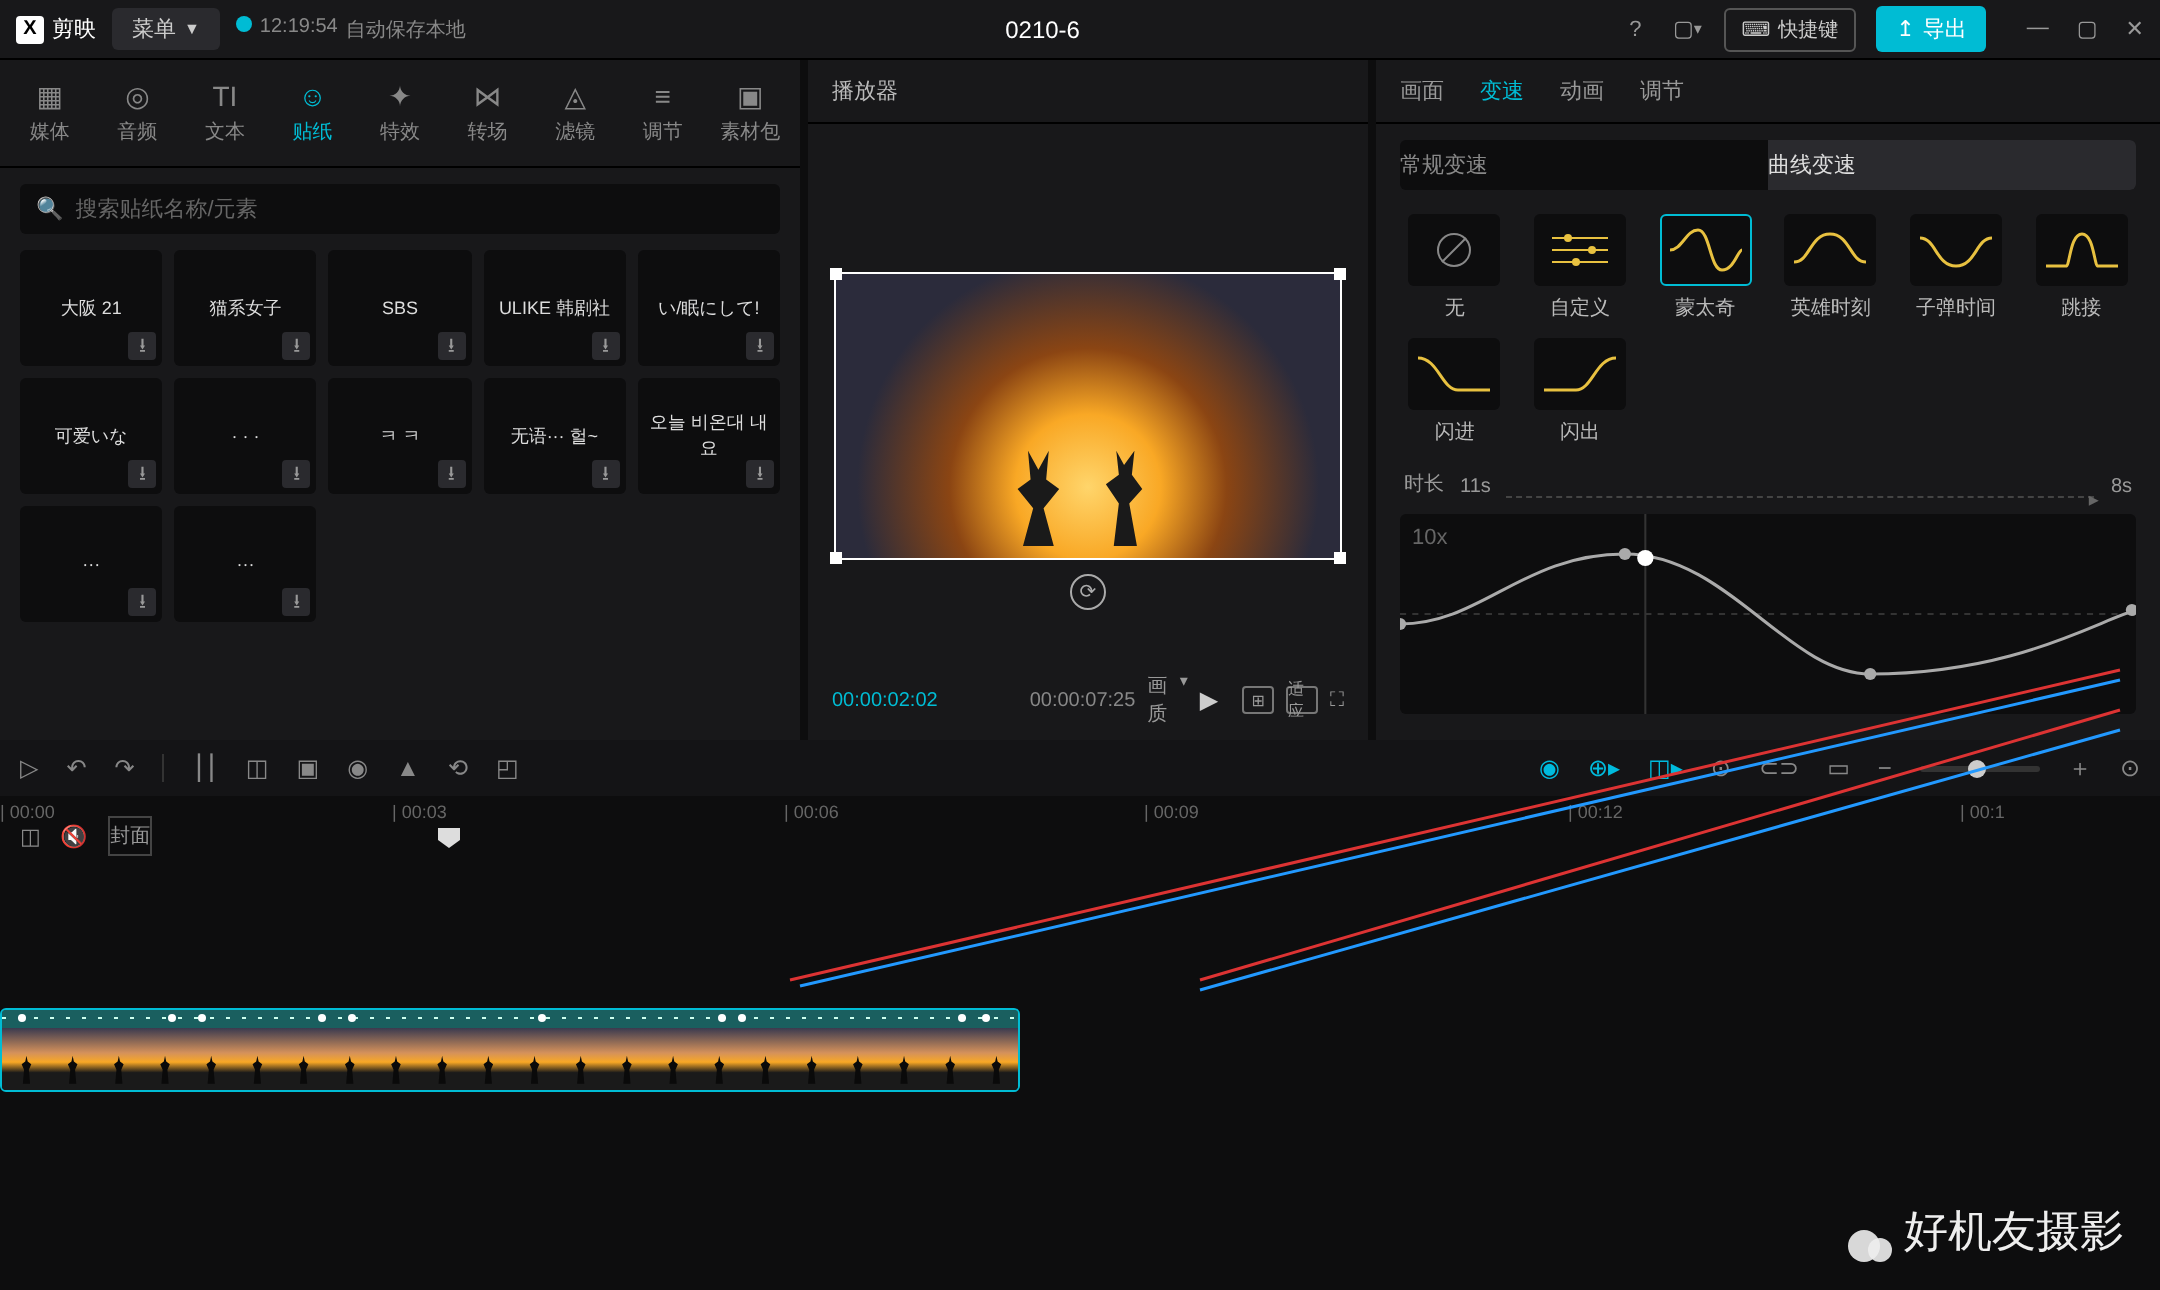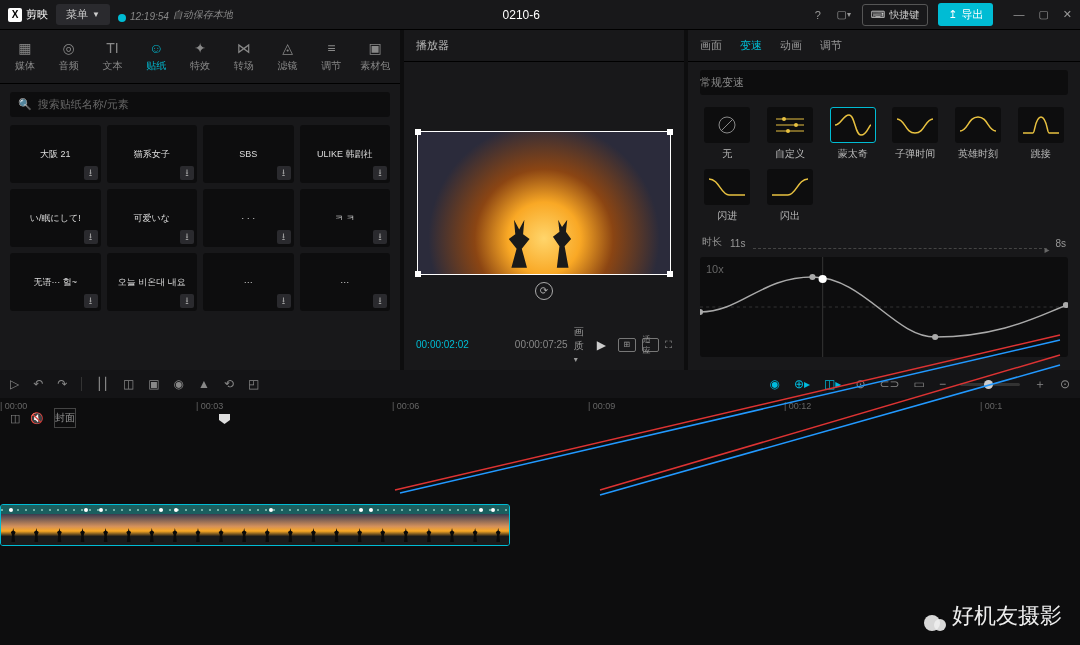--- a/index.html
+++ b/index.html
@@ -3,21 +3,21 @@
 <meta charset="utf-8">
 <style>
 * { margin:0; padding:0; box-sizing:border-box; font-family:"Microsoft YaHei",Arial,sans-serif; }
 body { background:#0d0d0e; color:#ccc; font-size:11px; width:1080px; height:645px; overflow:hidden; position:relative; }
 
 
 .topbar { height:30px; background:#18181a; display:flex; align-items:center; padding:0 8px; gap:8px; border-bottom:1px solid #000; }
 .logo { display:flex; align-items:center; gap:4px; color:#fff; font-size:11px; }
 .logo-icon { width:14px; height:14px; background:#fff; border-radius:2px; display:flex; align-items:center; justify-content:center; color:#000; font-size:10px; font-weight:bold; }
 .menu-btn { background:#2a2a2e; border:none; color:#ccc; padding:3px 10px; border-radius:3px; font-size:11px; display:flex; align-items:center; gap:4px; }
-.save-status { color:#888; font-size:10px; display:flex; align-items:flex-end; gap:4px;font-style:italic; }
+.save-status { color:#888; font-size:10px; display:flex; align-items:flex-start; gap:4px; }
 .save-dot { width:8px; height:8px; background:#00bcd4; border-radius:50%; }
 .title { flex:1; text-align:center; color:#fff; font-size:12px; }
 .top-actions { display:flex; align-items:center; gap:10px; }
 .top-icon { width:16px; height:16px; color:#999; display:flex; align-items:center; justify-content:center; }
 .shortcut-btn { border:1px solid #555; background:transparent; color:#ccc; padding:3px 8px; border-radius:3px; font-size:10px; display:flex; gap:4px; align-items:center; }
 .export-btn { background:#00bcd4; color:#fff; border:none; padding:4px 10px; border-radius:3px; font-size:11px; display:flex; gap:4px; align-items:center; }
 .win-controls { display:flex; gap:14px; margin-left:10px; color:#999; }
 
 
 .main { display:flex; height:340px; }
@@ -28,42 +28,42 @@
 .asset-tab { flex:1; display:flex; flex-direction:column; align-items:center; gap:3px; padding:4px 0; color:#888; font-size:10px; }
 .asset-tab.active { color:#00bcd4; }
 .asset-tab-icon { font-size:14px; height:16px; display:flex; align-items:center; }
 .left-body { flex:1; display:flex; overflow:hidden; }
 .cat-list { width:72px; background:#18181a; padding:6px 0; overflow-y:auto; }
 .cat-item { padding:7px 12px; color:#999; font-size:11px; }
 .cat-item.active { color:#00bcd4; }
 .left-content { flex:1; display:flex; flex-direction:column; }
 .search-box { margin:8px 10px; background:#0d0d0e; border-radius:3px; padding:5px 8px; display:flex; align-items:center; gap:6px; color:#666; font-size:11px; }
 .grid-area { flex:1; padding:0 10px; overflow-y:auto; }
-.sticker-grid { display:grid; grid-template-columns:repeat(4,1fr); gap:6px; }
+.sticker-grid { display:grid; grid-template-columns:repeat(5,1fr); gap:6px; }
 .sticker-card { background:#0d0d0e; border-radius:3px; height:58px; position:relative; display:flex; align-items:center; justify-content:center; color:#ddd; font-size:9px; text-align:center; padding:4px; }
 .sticker-card .dl { position:absolute; right:3px; bottom:3px; width:14px; height:14px; background:#2a2a2e; border-radius:2px; color:#999; font-size:10px; display:flex; align-items:center; justify-content:center; }
 
 
 .center-panel { width:280px; background:#18181a; margin:0 4px; display:flex; flex-direction:column; }
 .center-header { padding:8px 12px; color:#bbb; font-size:11px; border-bottom:1px solid #000; }
 .preview-area { flex:1; display:flex; align-items:center; justify-content:center; padding:30px 12px 6px 12px; }
 .preview-frame { width:254px; height:144px; position:relative; border:1px solid #fff; }
 .preview-img { width:100%; height:100%; background:
   radial-gradient(circle at 50% 75%, #ffd56b 0%, #f9a825 22%, #8b4513 42%, #2b2b3b 70%) ,
   linear-gradient(to bottom, #3a3a4f 0%, #d4915b 40%, #f9a825 55%, #2b2b2b 70%); position:relative; }
 .silhouette { position:absolute; bottom:0; left:0; right:0; height:40%; }
 .silhouette::before { content:""; position:absolute; left:35%; bottom:10%; width:26px; height:48px; background:#1a1a1a; clip-path:polygon(20% 100%,40% 60%,10% 40%,35% 30%,30% 0,50% 20%,70% 0,65% 30%,90% 40%,60% 60%,80% 100%); }
 .silhouette::after { content:""; position:absolute; left:52%; bottom:10%; width:26px; height:48px; background:#1a1a1a; clip-path:polygon(30% 100%,40% 55%,15% 35%,40% 25%,35% 0,50% 15%,70% 0,65% 25%,85% 40%,60% 55%,75% 100%); }
 .handle { position:absolute; width:6px; height:6px; background:#fff; }
 .h-tl{top:-3px;left:-3px}.h-tr{top:-3px;right:-3px}.h-bl{bottom:-3px;left:-3px}.h-br{bottom:-3px;right:-3px}
 .refresh-circ { position:absolute; left:50%; bottom:-26px; transform:translateX(-50%); width:18px; height:18px; border:1px solid #aaa; border-radius:50%; display:flex; align-items:center; justify-content:center; color:#aaa; font-size:10px; }
 .center-footer { display:flex; align-items:center; padding:6px 12px; gap:6px; font-size:10px; }
 .time-cur { color:#00bcd4; }
 .time-tot { color:#888;padding-left:40px; }
-.ratio-sel { color:#999; display:flex; align-items:flex-start; gap:2px;flex-direction:column; }
+.ratio-sel { color:#999; display:flex; align-items:flex-start; gap:2px; }
 .play-btn { color:#ccc; font-size:12px; }
 .cf-spacer { flex:1; }
 .cf-icon { width:20px; height:14px; border:1px solid #777; border-radius:2px; color:#999; font-size:8px; display:flex; align-items:center; justify-content:center; }
 
 
 .right-panel { flex:1; background:#18181a; display:flex; flex-direction:column; }
 .prop-tabs { display:flex; padding:8px 12px; gap:18px; font-size:11px; border-bottom:1px solid #000; }
 .prop-tab { color:#999; }
 .prop-tab.active { color:#00bcd4; }
 .speed-mode { display:flex; margin:8px 12px; background:#0d0d0e; border-radius:3px; overflow:hidden; font-size:11px; }
@@ -280,20 +280,21 @@
 
   <div class="right-panel">
     <div class="prop-tabs" id="prop-tabs">
         <div class="prop-tab">画面</div>
         <div class="prop-tab active">变速</div>
         <div class="prop-tab">动画</div>
         <div class="prop-tab">调节</div>
       </div>
     <div class="speed-mode">
       <div>常规变速</div>
+      <div class="active">曲线变速</div>
     </div>
     <div class="curve-grid" id="curve-grid">
         <div class="curve-card">
           <div class="curve-box">
             <svg viewBox="0 0 40 28">
               <circle cx="20" cy="14" r="8" stroke="#888" fill="none"></circle>
               <line x1="14" y1="20" x2="26" y2="8" stroke="#888"></line>
             </svg>
           </div>
           <span class="curve-label">无</span>
@@ -315,32 +316,32 @@
           <div class="curve-box active">
             <svg viewBox="0 0 40 28">
               <path d="M2,14 C8,14 10,4 16,4 C22,4 22,24 28,24 C34,24 36,14 38,14" stroke="#e8c140" fill="none" stroke-width="1.5"></path>
             </svg>
           </div>
           <span class="curve-label">蒙太奇</span>
         </div>
         <div class="curve-card">
           <div class="curve-box">
             <svg viewBox="0 0 40 28">
+              <path d="M2,20 C10,20 10,6 20,6 C30,6 30,20 38,20" stroke="#e8c140" fill="none" stroke-width="1.5"></path>
+            </svg>
+          </div>
+          <span class="curve-label">英雄时刻</span>
+        </div>
+        <div class="curve-card">
+          <div class="curve-box">
+            <svg viewBox="0 0 40 28">
               <path d="M2,8 C10,8 10,22 20,22 C30,22 30,8 38,8" stroke="#e8c140" fill="none" stroke-width="1.5"></path>
             </svg>
           </div>
           <span class="curve-label">子弹时间</span>
-        </div>
-        <div class="curve-card">
-          <div class="curve-box">
-            <svg viewBox="0 0 40 28">
-              <path d="M2,20 C10,20 10,6 20,6 C30,6 30,20 38,20" stroke="#e8c140" fill="none" stroke-width="1.5"></path>
-            </svg>
-          </div>
-          <span class="curve-label">英雄时刻</span>
         </div>
         <div class="curve-card">
           <div class="curve-box">
             <svg viewBox="0 0 40 28">
               <path d="M2,22 L12,22 C14,22 14,6 20,6 C26,6 26,22 28,22 L38,22" stroke="#e8c140" fill="none" stroke-width="1.5"></path>
             </svg>
           </div>
           <span class="curve-label">跳接</span>
         </div>
         <div class="curve-card">
@@ -407,21 +408,21 @@
       <span>−</span>
       <div class="zoom-slider"></div>
       <span>＋</span>
       <span>⊙</span>
     </div>
   </div>
   <div class="ruler" id="ruler">
       <span class="ruler-mark" style="left: 0px;">| 00:00</span>
       <span class="ruler-mark" style="left: 196px;">| 00:03</span>
       <span class="ruler-mark" style="left: 392px;">| 00:06</span>
-      <span class="ruler-mark" style="left: 588px;">| 00:09</span>
+      <span class="ruler-mark" style="left: 572px;">| 00:09</span>
       <span class="ruler-mark" style="left: 784px;">| 00:12</span>
       <span class="ruler-mark" style="left: 980px;">| 00:1</span>
     </div>
   <div class="tracks">
     <div class="track-controls">
       <span>◫</span>
       <span>🔇</span>
       <span class="cover-btn">封面</span>
     </div>
     <div class="clip">

